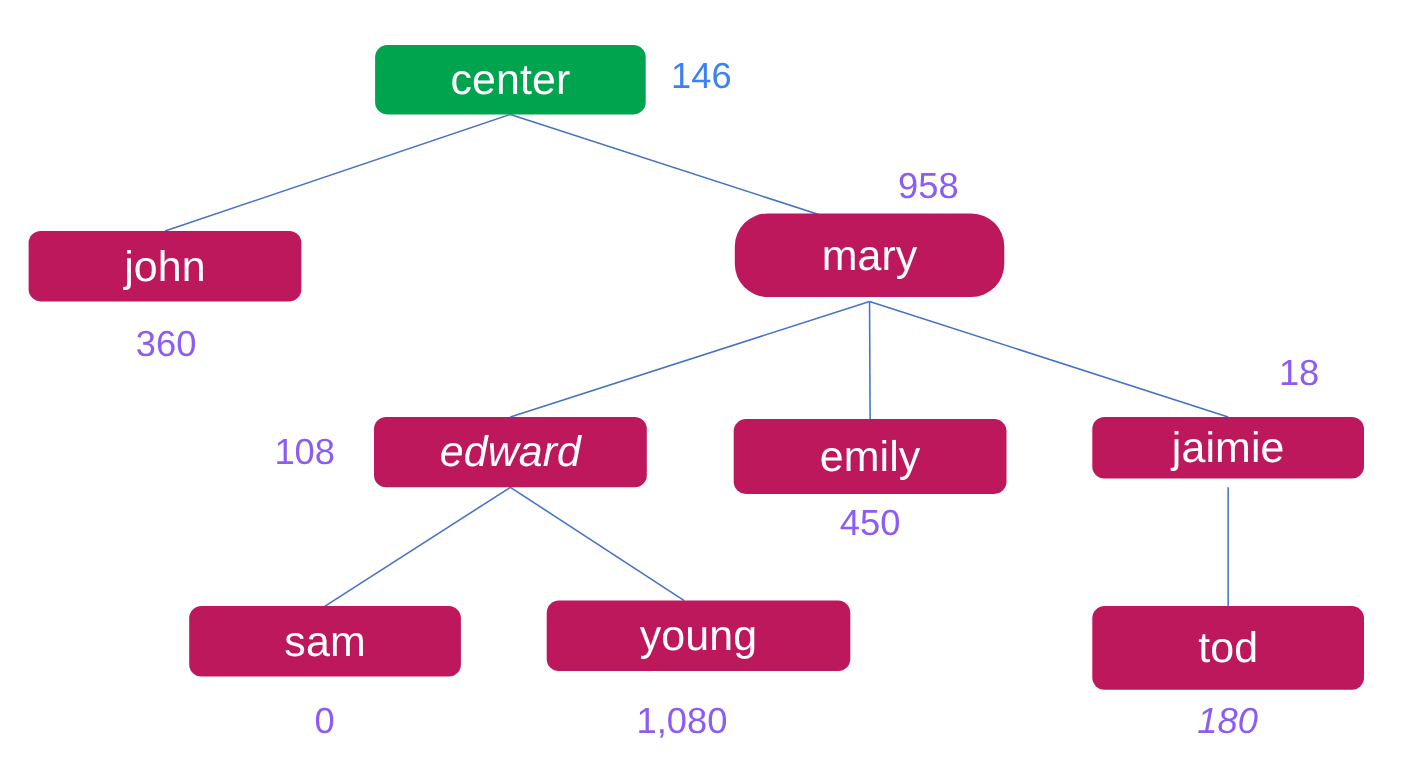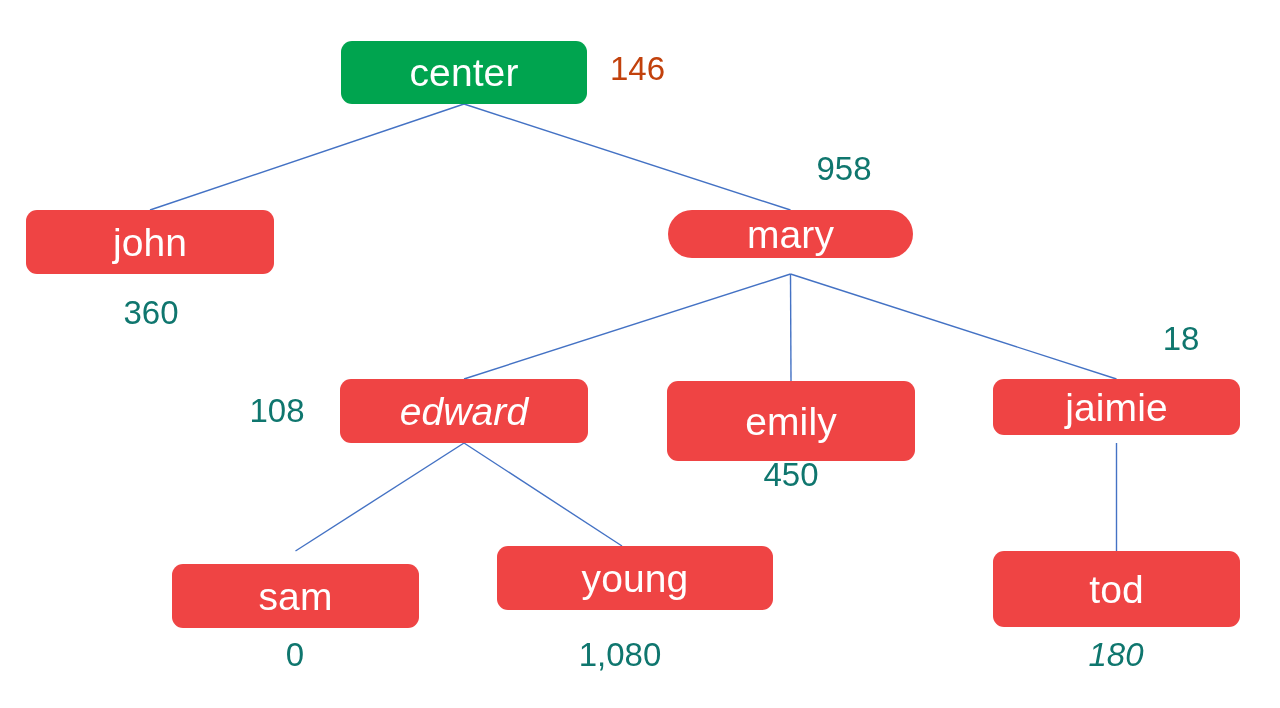--- a/index.html
+++ b/index.html
@@ -35,32 +35,32 @@
     align-items: center;
     justify-content: center;
     color: #ffffff;
     font-size: 39px;
     font-weight: 400;
     line-height: 1;
     letter-spacing: 0.1px;
     white-space: nowrap;
     user-select: none;
   }
-  .node.blue  { background: #ef4444; }
+  .node.blue  { background: #be185d; }
   .node.green { background: #00A44F; }
 
   .node-label {
     position: absolute;
     font-size: 33px;
     line-height: 1;
-    color: #0f766e;
+    color: #8b5cf6;
     white-space: nowrap;
     user-select: none;
   }
-  .node-label.red { color: #c2410c; }
+  .node-label.red { color: #3b82f6; }
   .node-label.center-x { transform: translateX(-50%); }
 </style>
 </head>
 <body>
 
 <div id="canvas">
   <svg id="edge-layer" viewBox="0 0 1280 708" width="1280" height="708">
       <line x1="464" y1="104" x2="150" y2="210" stroke="#4472C4" stroke-width="1.4"></line>
       <line x1="464" y1="104" x2="790.5" y2="210" stroke="#4472C4" stroke-width="1.4"></line>
       <line x1="790.5" y1="274" x2="464" y2="379" stroke="#4472C4" stroke-width="1.4"></line>
@@ -70,33 +70,33 @@
       <line x1="464" y1="443" x2="622" y2="546" stroke="#4472C4" stroke-width="1.4"></line>
       <line x1="1116.5" y1="443" x2="1116.5" y2="551" stroke="#4472C4" stroke-width="1.4"></line>
     </svg>
   <div id="node-layer">
       <div class="node green" style="left: 341px; top: 41px; width: 246px; height: 63px;">
         <span>center</span>
       </div>
       <div class="node blue" style="left: 26px; top: 210px; width: 248px; height: 64px;">
         <span>john</span>
       </div>
-      <div class="node blue" style="left: 668px; top: 210px; width: 245px; height: 48px; border-radius: 30px;">
+      <div class="node blue" style="left: 668px; top: 194px; width: 245px; height: 76px; border-radius: 30px;">
         <span>mary</span>
       </div>
       <div class="node blue" style="left: 340px; top: 379px; width: 248px; height: 64px; font-style: italic;">
         <span>edward</span>
       </div>
-      <div class="node blue" style="left: 667px; top: 381px; width: 248px; height: 80px;">
+      <div class="node blue" style="left: 667px; top: 381px; width: 248px; height: 68px;">
         <span>emily</span>
       </div>
       <div class="node blue" style="left: 993px; top: 379px; width: 247px; height: 56px;">
         <span>jaimie</span>
       </div>
-      <div class="node blue" style="left: 172px; top: 551px; width: 247px; height: 64px; margin-top: 13px;">
+      <div class="node blue" style="left: 172px; top: 551px; width: 247px; height: 64px;">
         <span>sam</span>
       </div>
       <div class="node blue" style="left: 497px; top: 546px; width: 276px; height: 64px;">
         <span>young</span>
       </div>
       <div class="node blue" style="left: 993px; top: 551px; width: 247px; height: 76px;">
         <span>tod</span>
       </div>
     </div>
   <div id="label-layer">

